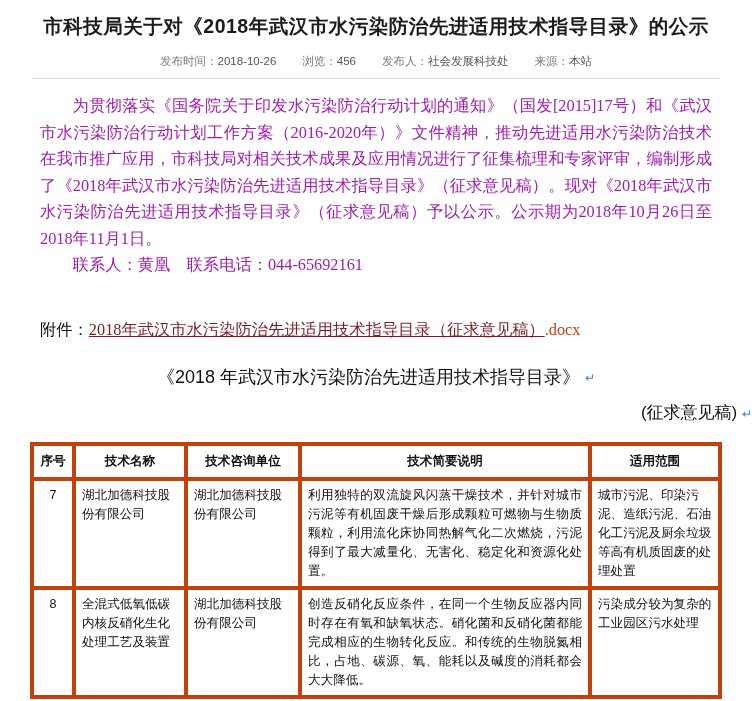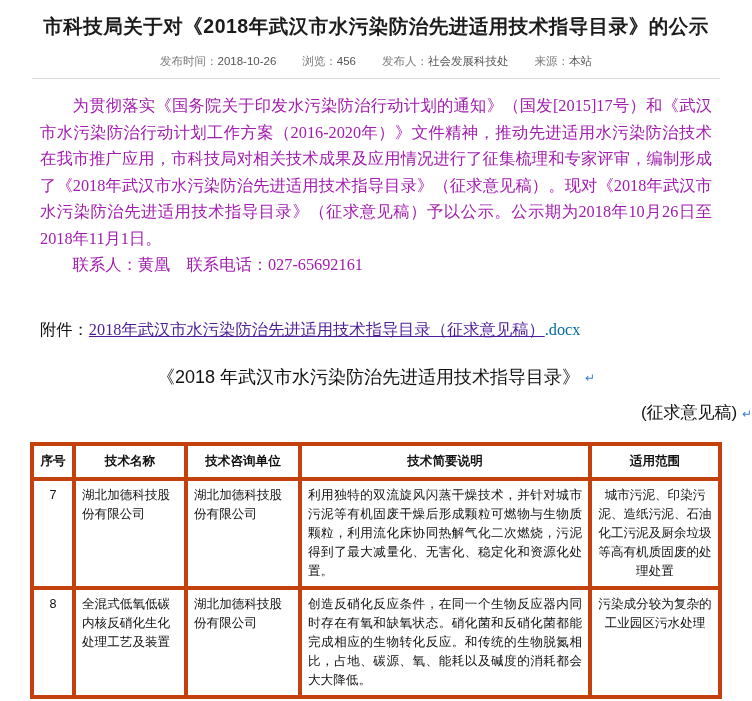--- a/index.html
+++ b/index.html
@@ -70,26 +70,26 @@
   }
   .attach {
     padding: 38px 40px 0 40px;
     font-size: 16.3px;
     line-height: 26px;
   }
   .attach .label {
     color: #111;
   }
   .attach .link {
-    color: #4c1d95;
+    color: #7f1d1d;
     text-decoration: underline;
     cursor: pointer;
   }
   .attach .ext {
-    color: #0369a1;
+    color: #c2410c;
     text-decoration: none;
   }
   .sub-title {
     text-align: center;
     font-size: 18px;
     font-family: "Liberation Sans", sans-serif;
     margin-top: 22px;
     color: #111;
   }
   .sub-title2 {
@@ -129,21 +129,21 @@
     text-align: center;
     vertical-align: middle;
   }
   td.c-name, td.c-org {
     text-align: left;
   }
   td.c-desc {
     text-align: justify;
   }
   td.c-scope {
-    text-align: center;
+    text-align: left;
   }
   .col1 { width: 42px; }
   .col2 { width: 112px; }
   .col3 { width: 114px; }
   .col4 { width: 290px; }
   .col5 { width: 130px; }
 </style>
 </head>
 <body>
 
@@ -163,21 +163,21 @@
     </span>
     <span class="meta-item">
       <span>来源：</span><span class="val">本站</span>
     </span>
   </div>
 
   <div class="divider"></div>
 
   <div class="body-text">
     <p>为贯彻落实《国务院关于印发水污染防治行动计划的通知》（国发[2015]17号）和《武汉市水污染防治行动计划工作方案（2016-2020年）》文件精神，推动先进适用水污染防治技术在我市推广应用，市科技局对相关技术成果及应用情况进行了征集梳理和专家评审，编制形成了《2018年武汉市水污染防治先进适用技术指导目录》（征求意见稿）。现对《2018年武汉市水污染防治先进适用技术指导目录》（征求意见稿）予以公示。公示期为2018年10月26日至2018年11月1日。</p>
-    <p class="p-contact">联系人：黄凰　联系电话：027-65692161</p>
+    <p class="p-contact">联系人：黄凰　联系电话：044-65692161</p>
   </div>
 
   <div class="attach">
     <span class="label">附件：</span><a class="link" href="#">2018年武汉市水污染防治先进适用技术指导目录（征求意见稿）</a><span class="ext">.docx</span>
   </div>
 
   <div class="sub-title">
     <span>《2018 年武汉市水污染防治先进适用技术指导目录》</span>
     <span class="pilcrow">↵</span>
   </div>

